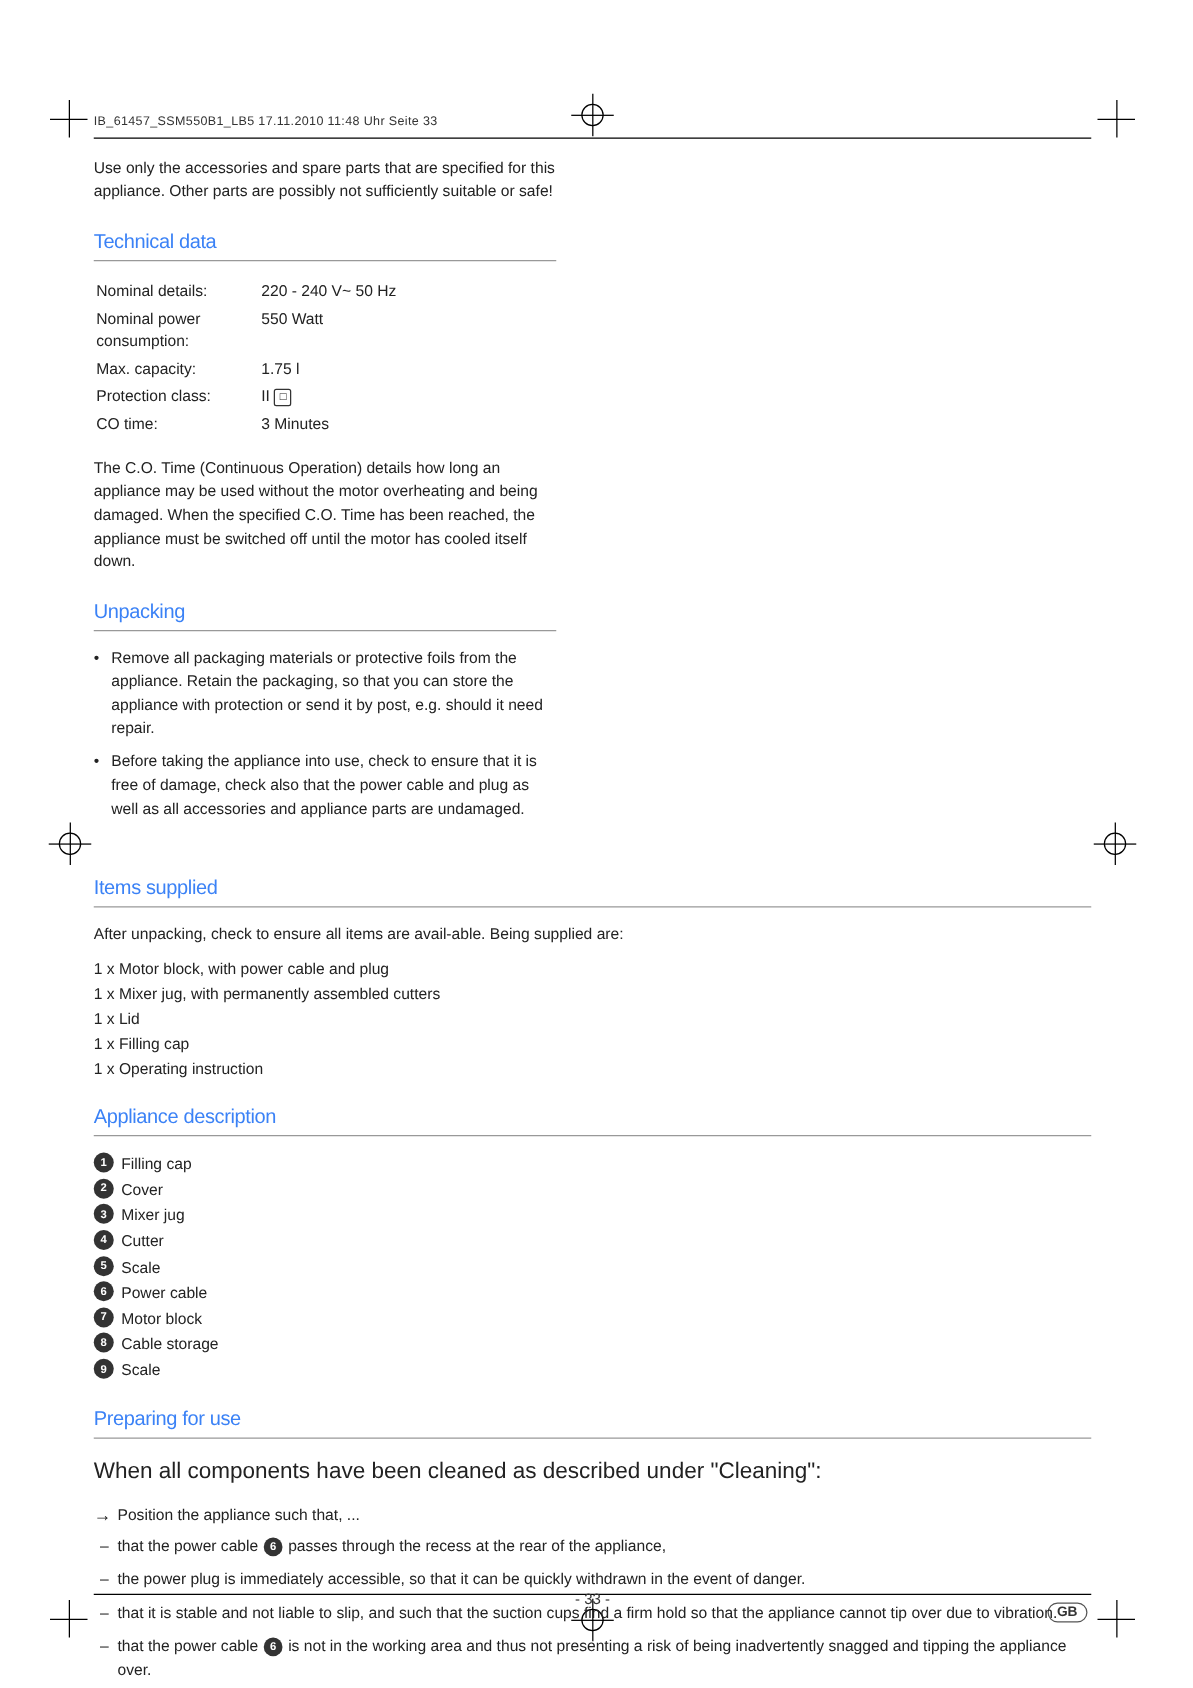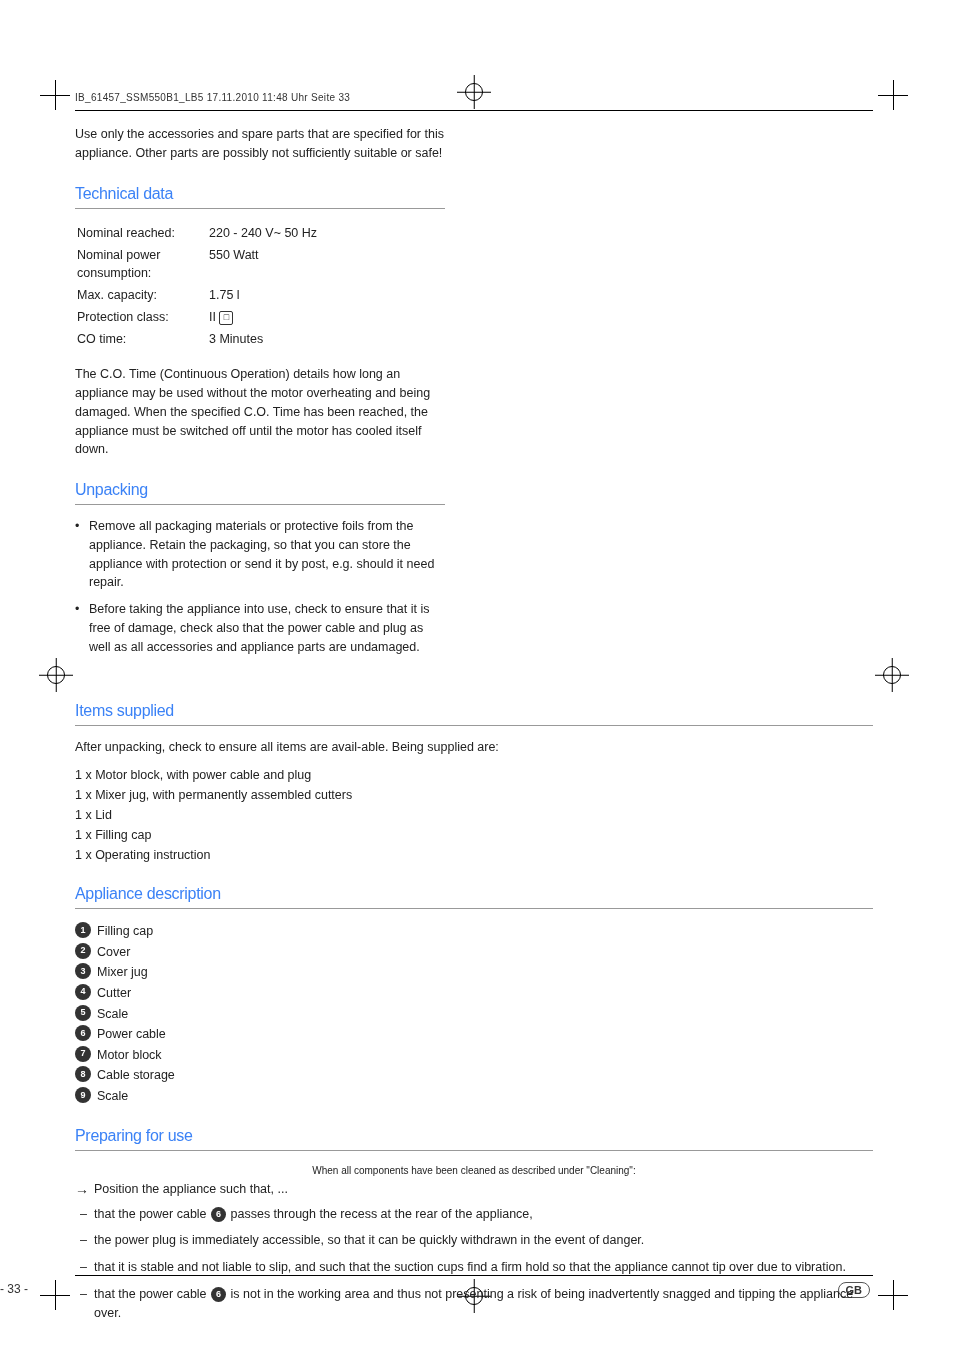--- a/index.html
+++ b/index.html
@@ -86,23 +86,24 @@
       top: 92px;
       left: 75px;
       font-size: 10px;
       color: #333;
       letter-spacing: 0.3px;
     }
 
     
     .footer-text {
       position: absolute;
-      bottom: 54px;
+      bottom: 64px;
       left: 0;
       right: 0;
+      text-align: center;
       font-size: 12px;
       color: #333;
     }
 
     .footer-badge {
       position: absolute;
       bottom: 52px;
       right: 78px;
       border: 1.5px solid #555;
       border-radius: 10px;
@@ -240,25 +241,24 @@
       background: #333;
       color: #fff;
       font-size: 9px;
       font-weight: bold;
       flex-shrink: 0;
       margin-top: 1px;
     }
 
     
     .prep-text {
-      font-size: 10px;
-      line-height: 1.5;
-      color: #222;
-      margin-bottom: 4px;
-      text-align: center;
+      font-size: 18px;
+      line-height: 1.5;
+      color: #222;
+      margin-bottom: 15px;
     }
     .prep-arrow {
       display: flex;
       align-items: flex-start;
       gap: 5px;
       margin-bottom: 8px;
       font-size: 12.5px;
       color: #222;
     }
     .prep-arrow-icon {
@@ -353,21 +353,21 @@
     <div class="left-col">
 
       <p class="intro-text">Use only the accessories and spare parts that are specified for this appliance. Other parts are possibly not sufficiently suitable or safe!</p>
 
       <h2 class="section-title">Technical data</h2>
       <hr class="section-divider">
 
       <table class="tech-table">
         <tbody id="tech-rows">
             <tr>
-              <td>Nominal reached:</td>
+              <td>Nominal details:</td>
               <td>220 - 240 V~ 50 Hz</td>
             </tr>
             <tr>
               <td>Nominal power consumption:</td>
               <td>550 Watt</td>
             </tr>
             <tr>
               <td>Max. capacity:</td>
               <td>1.75 l</td>
             </tr>

